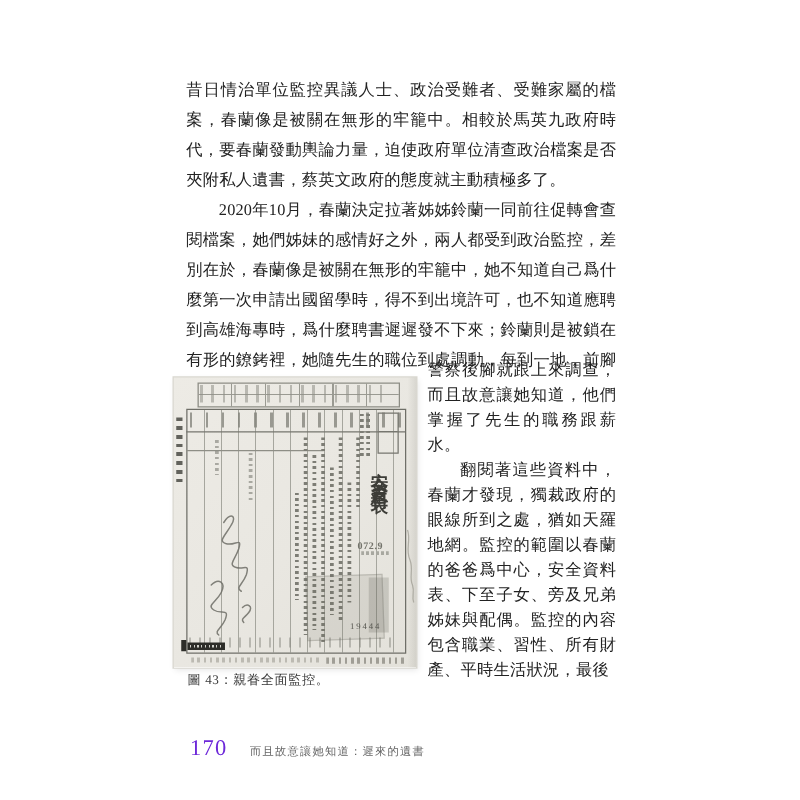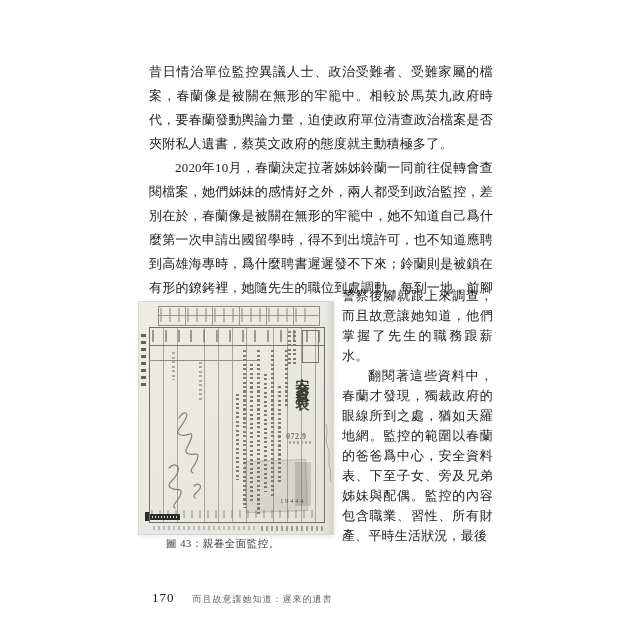--- a/index.html
+++ b/index.html
@@ -96,24 +96,24 @@
   
   .s-faintrow{left:14px;top:224px;width:104px;height:4px;
     background:repeating-linear-gradient(90deg,#bcbab2 0 2px,transparent 2px 5px);}
   .s-faintrow2{left:122px;top:224px;width:64px;height:5px;
     background:repeating-linear-gradient(90deg,#a09e96 0 2px,transparent 2px 5px);}
   .scan-svg{left:0;top:0;width:194px;height:232px;}
 
   
   .caption{
     position:absolute;left:150px;top:537px;
-    font-size:10.5px;color:#3a3a3a;letter-spacing:.5px;margin-left:16px;
+    font-size:10.5px;color:#3a3a3a;letter-spacing:.5px;
   }
   .footer{position:absolute;left:152px;top:588px;color:#555;}
-  .pageno{font-size:13px;letter-spacing:1px;color:#0f172a;}
+  .pageno{font-size:18px;letter-spacing:1px;color:#6d28d9;}
   .booktitle{font-size:9px;color:#666;letter-spacing:1px;margin-left:14px;}
 </style>
 </head>
 <body>
 
 <div class="page">
 
   <div class="text-main">
     <p class="p">昔日情治單位監控異議人士、政治受難者、受難家屬的檔案，春蘭像是被關在無形的牢籠中。相較於馬英九政府時代，要春蘭發動輿論力量，迫使政府單位清查政治檔案是否夾附私人遺書，蔡英文政府的態度就主動積極多了。</p>
     <p class="p indent">2020年10月，春蘭決定拉著姊姊鈴蘭一同前往促轉會查閱檔案，她們姊妹的感情好之外，兩人都受到政治監控，差別在於，春蘭像是被關在無形的牢籠中，她不知道自己爲什麼第一次申請出國留學時，得不到出境許可，也不知道應聘到高雄海專時，爲什麼聘書遲遲發不下來；鈴蘭則是被鎖在有形的鐐銬裡，她隨先生的職位到處調動，每到一地，前腳要搬入新家，</p>

